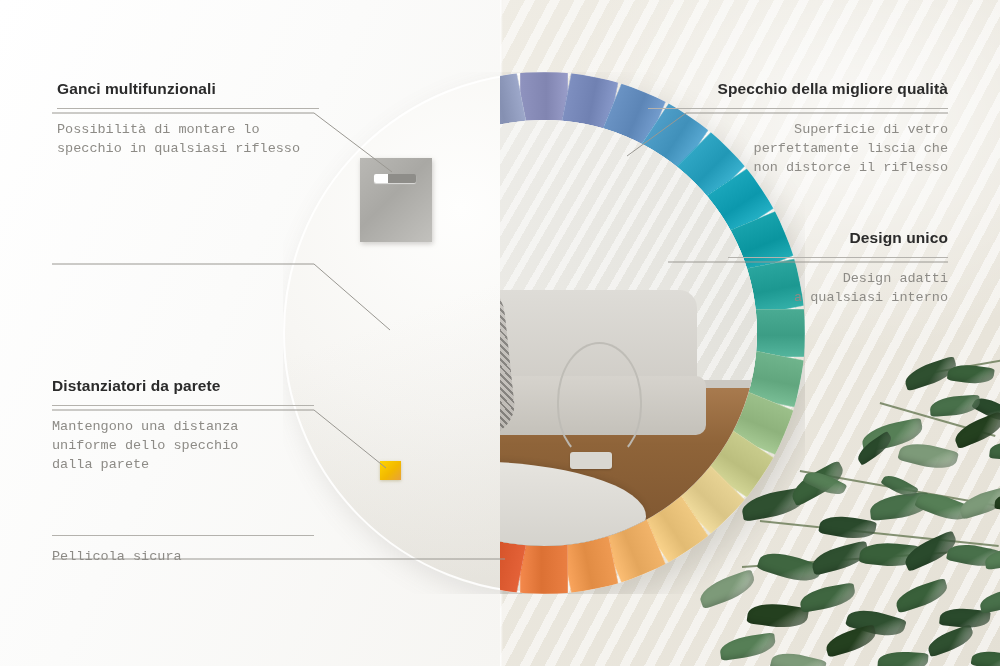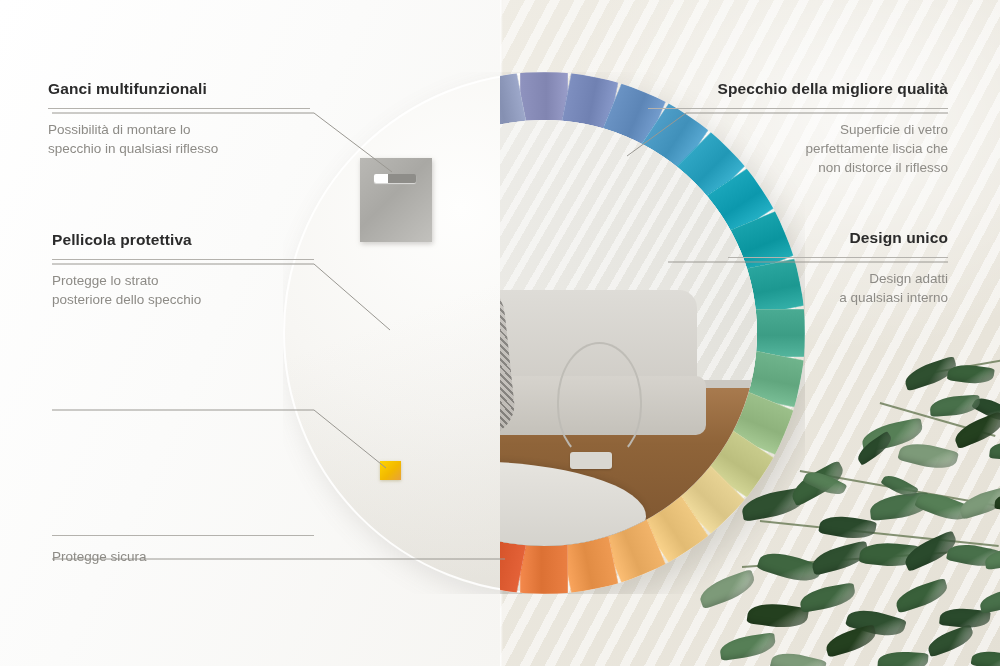--- a/index.html
+++ b/index.html
@@ -186,25 +186,25 @@
   
   .callout { position:absolute; }
   .callout h3 {
     font-size:15.5px; font-weight:bold; color:#2b2b2b;
     letter-spacing:0.1px; line-height:1.2; white-space:nowrap;
   }
   .callout .rule {
     height:1px; background:#b4b2ad; margin-top:9px; margin-bottom:11px;
   }
   .callout p {
-    font-size:13.5px; color:#8d8b86; line-height:1.42; font-weight:normal;
+    font-size:13.5px; color:#8d8b86; line-height:1.42; font-weight:normal;font-family:Liberation Mono, monospace;
   }
   .callout.right { text-align:right; }
 
-  .c1 { left:48px; top:80px;  width:262px; }
+  .c1 { left:57px; top:80px;  width:262px; }
   .c2 { left:52px; top:231px; width:262px; }
   .c3 { left:52px; top:377px; width:262px; }
   .c4 { left:52px; top:526px; width:262px; }
   .c5 { right:52px; top:80px;  width:300px; }
   .c6 { right:52px; top:229px; width:220px; }
 
   
   .leaf { position:absolute; transform-origin:0 50%; }
   .leaf span {
     display:block; width:100%; height:100%;
@@ -487,30 +487,30 @@
       <path d="M948 262 H668"></path>
     </g>
   </svg>
 
   <div class="callout c1">
     <h3>Ganci multifunzionali</h3>
     <div class="rule"></div>
     <p><span>Possibilità di montare lo</span><br><span>specchio in qualsiasi riflesso</span></p>
   </div>
 
-  <div class="callout c2">
-    <h3>Pellicola protettiva</h3>
+
+  <div class="callout c3">
+    <h3>Distanziatori da parete</h3>
     <div class="rule"></div>
-    <p><span>Protegge lo strato</span><br><span>posteriore dello specchio</span></p>
-  </div>
-
+    <p><span>Mantengono una distanza</span><br><span>uniforme dello specchio</span><br><span>dalla parete</span></p>
+  </div>
 
   <div class="callout c4">
     <div class="rule"></div>
-    <p>Protegge sicura</p>
+    <p>Pellicola sicura</p>
   </div>
 
   <div class="callout right c6">
     <h3>Design unico</h3>
     <div class="rule"></div>
     <p><span>Design adatti</span><br><span>a qualsiasi interno</span></p>
   </div>
 
   <div class="callout right c5">
     <h3>Specchio della migliore qualità</h3>

